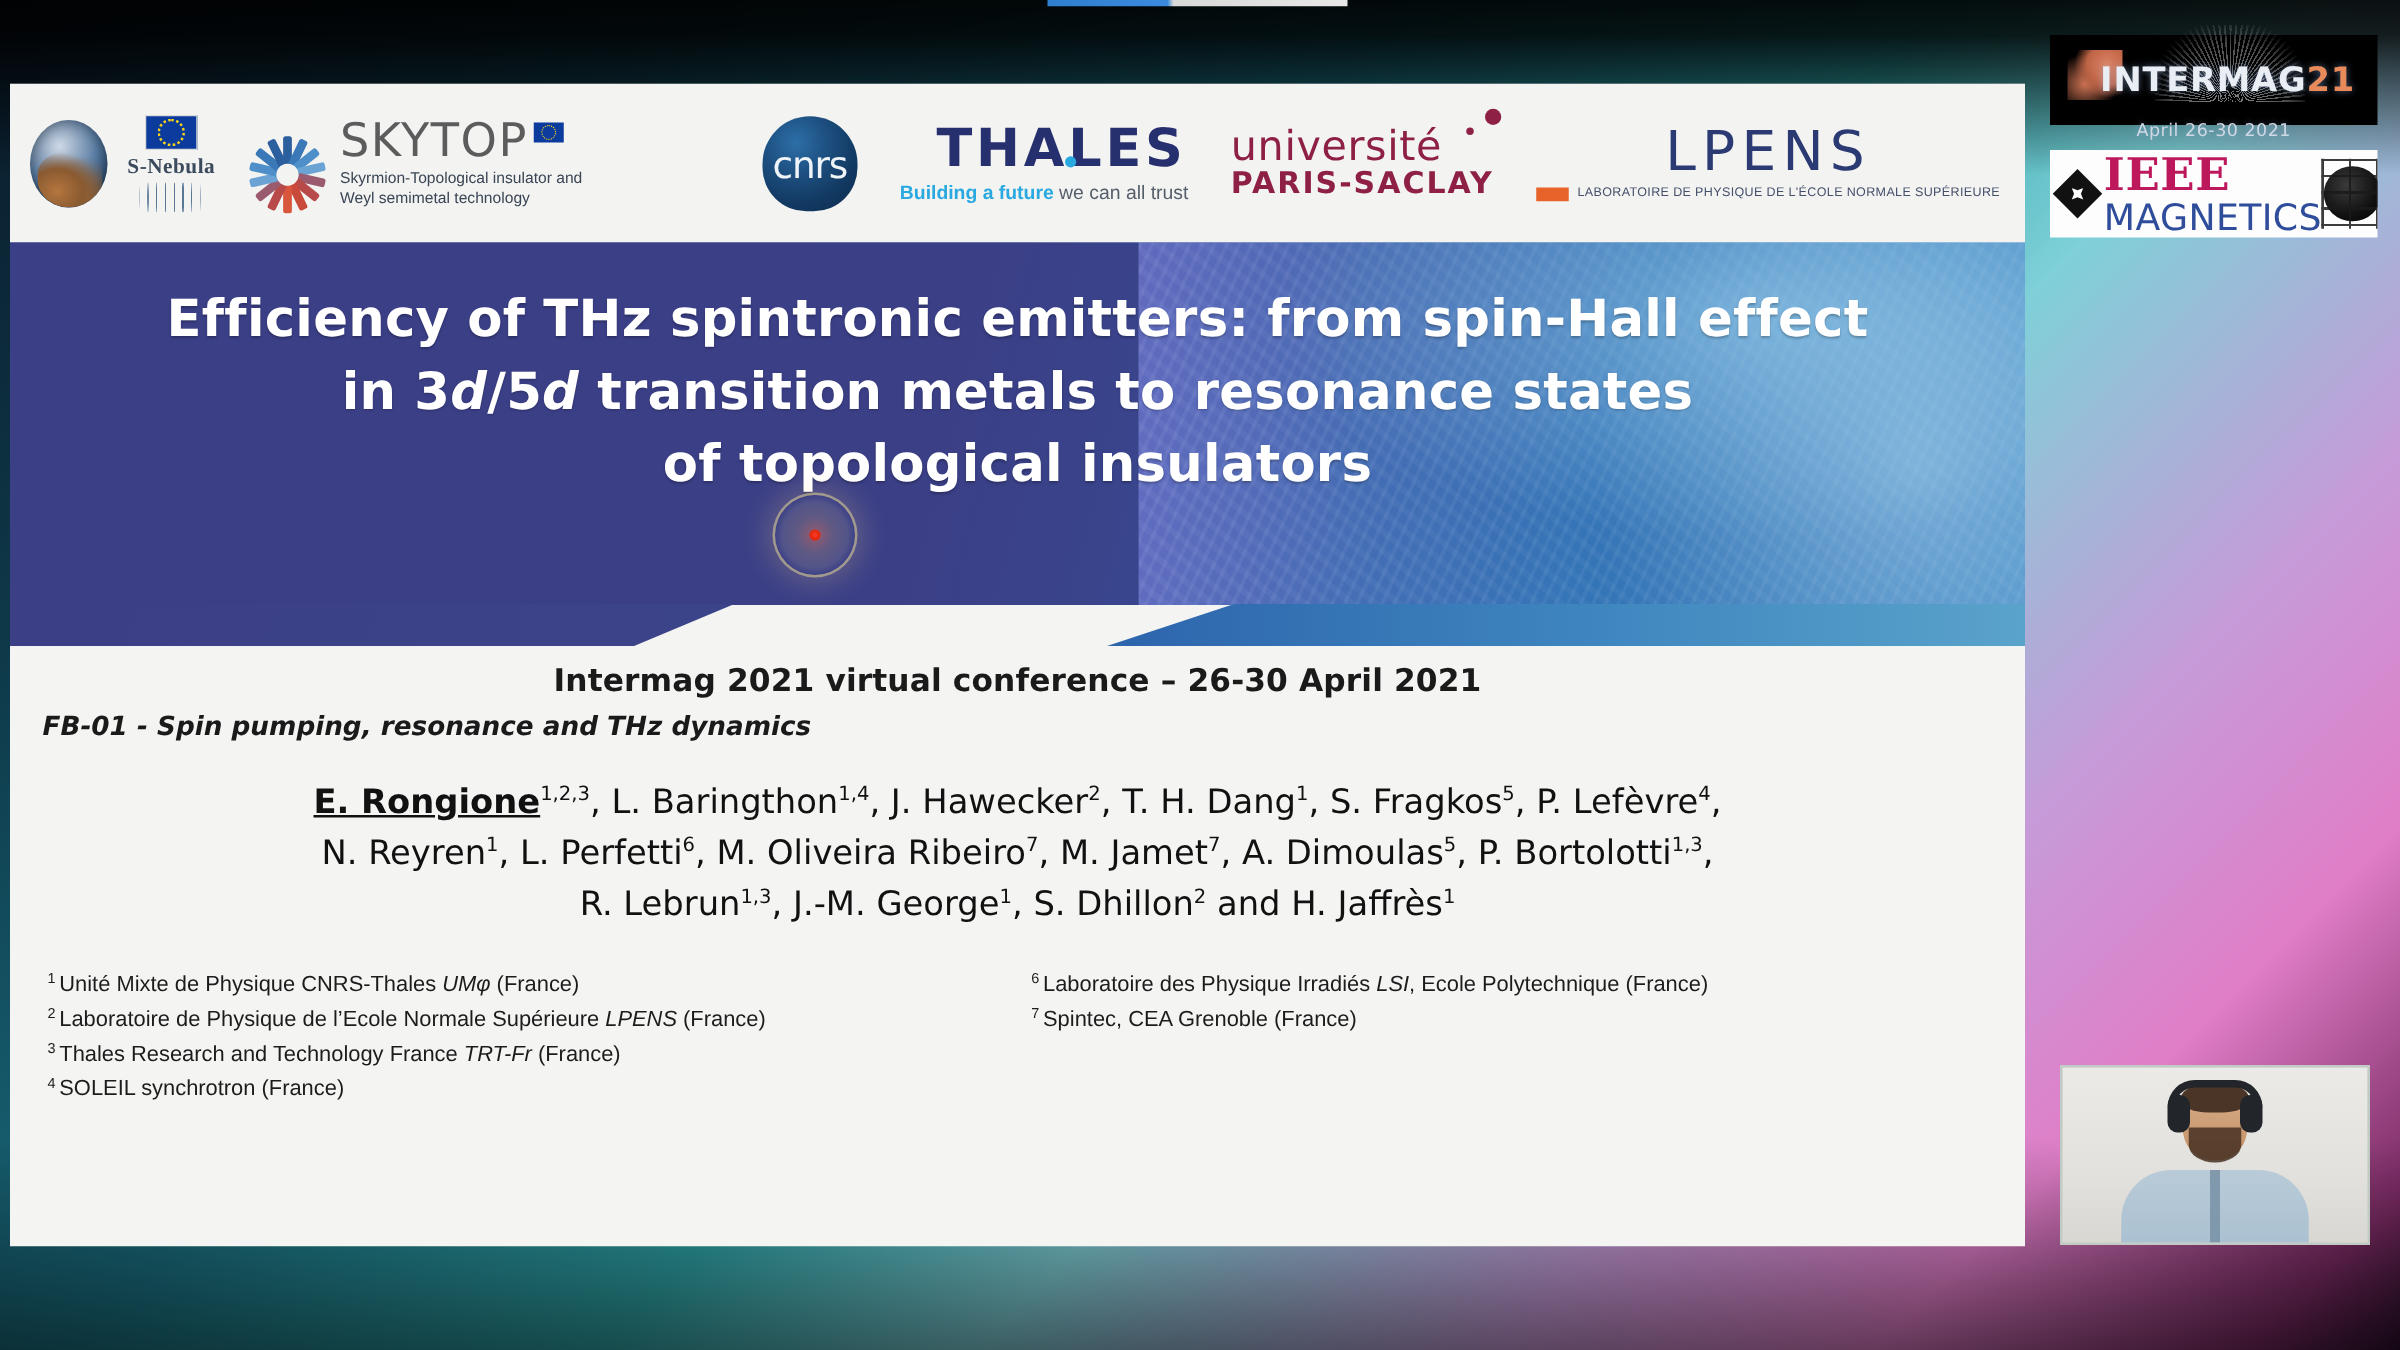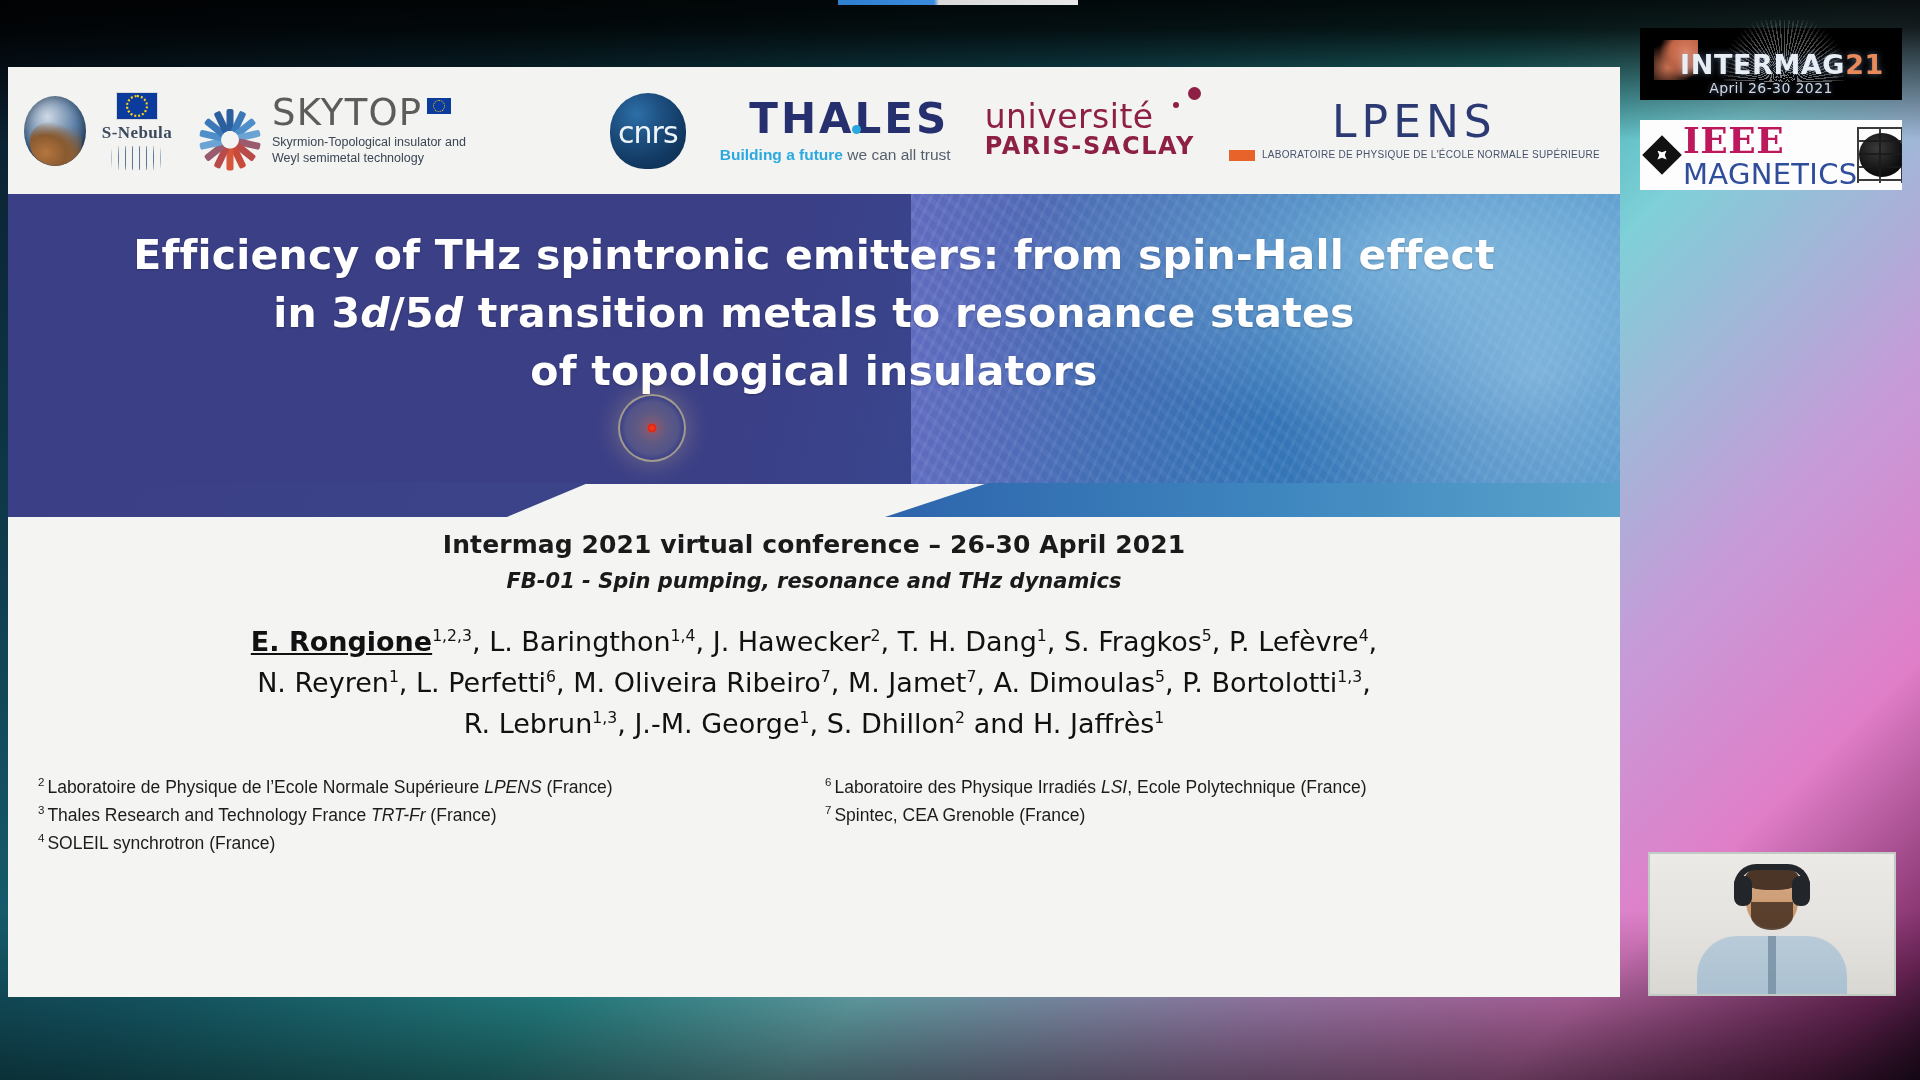--- a/index.html
+++ b/index.html
@@ -253,21 +253,21 @@
   
   .slide-body { padding: 46px 26px 0 26px; color: #1a1a1a; }
   .conf-line {
     text-align: center;
     font-family: "DejaVu Sans", sans-serif;
     font-weight: 700;
     font-size: 25px;
     letter-spacing: .1px;
   }
   .session-line {
-    text-align: center;
+    text-align: left;
     font-family: "DejaVu Sans", sans-serif;
     font-weight: 700; font-style: italic;
     font-size: 21px;
     margin-top: 10px;
   }
   .authors {
     margin-top: 28px;
     text-align: center;
     font-size: 27px;
     line-height: 1.52;
@@ -334,21 +334,21 @@
   .intermag .wordmark {
     position: relative; z-index: 2;
     font-family: "DejaVu Sans", sans-serif;
     font-size: 27px; font-weight: 700; letter-spacing: .6px;
     color: #e9eef4;
     text-shadow: 0 0 6px rgba(160,200,255,.45);
     margin-left: 22px;
   }
   .intermag .wordmark .y { color: #e98a5a; }
   .intermag-date {
-    position: absolute; left: 20px; top: 80px; width: 262px;
+    position: absolute; left: 20px; top: 97px; width: 262px;
     text-align: center;
     font-family: "DejaVu Sans", sans-serif;
     font-size: 14px; color: #cfd8e4; letter-spacing: .4px;
     text-shadow: 0 0 5px rgba(140,180,230,.5);
   }
 
   .ieee-box {
     position: absolute; left: 20px; top: 120px;
     width: 262px; height: 70px;
     background: #fdfdfd;
@@ -555,20 +555,21 @@
         <div>
           <span>R. Lebrun</span><sup>1,3</sup>,
           <span>J.-M. George</span><sup>1</sup>,
           <span>S. Dhillon</span><sup>2</sup> and
           <span>H. Jaffrès</span><sup>1</sup>
         </div>
       </div>
 
       <div class="affils">
         <div class="col">
+          <p><sup>1</sup><span>Unité Mixte de Physique CNRS-Thales </span><i>UMφ</i><span> (France)</span></p>
           <p><sup>2</sup><span>Laboratoire de Physique de l’Ecole Normale Supérieure </span><i>LPENS</i><span> (France)</span></p>
           <p><sup>3</sup><span>Thales Research and Technology France </span><i>TRT-Fr</i><span> (France)</span></p>
           <p><sup>4</sup><span>SOLEIL synchrotron (France)</span></p>
         </div>
         <div class="col right">
           <p><sup>6</sup><span>Laboratoire des Physique Irradiés </span><i>LSI</i><span>, Ecole Polytechnique (France)</span></p>
           <p><sup>7</sup><span>Spintec, CEA Grenoble (France)</span></p>
         </div>
       </div>
 

